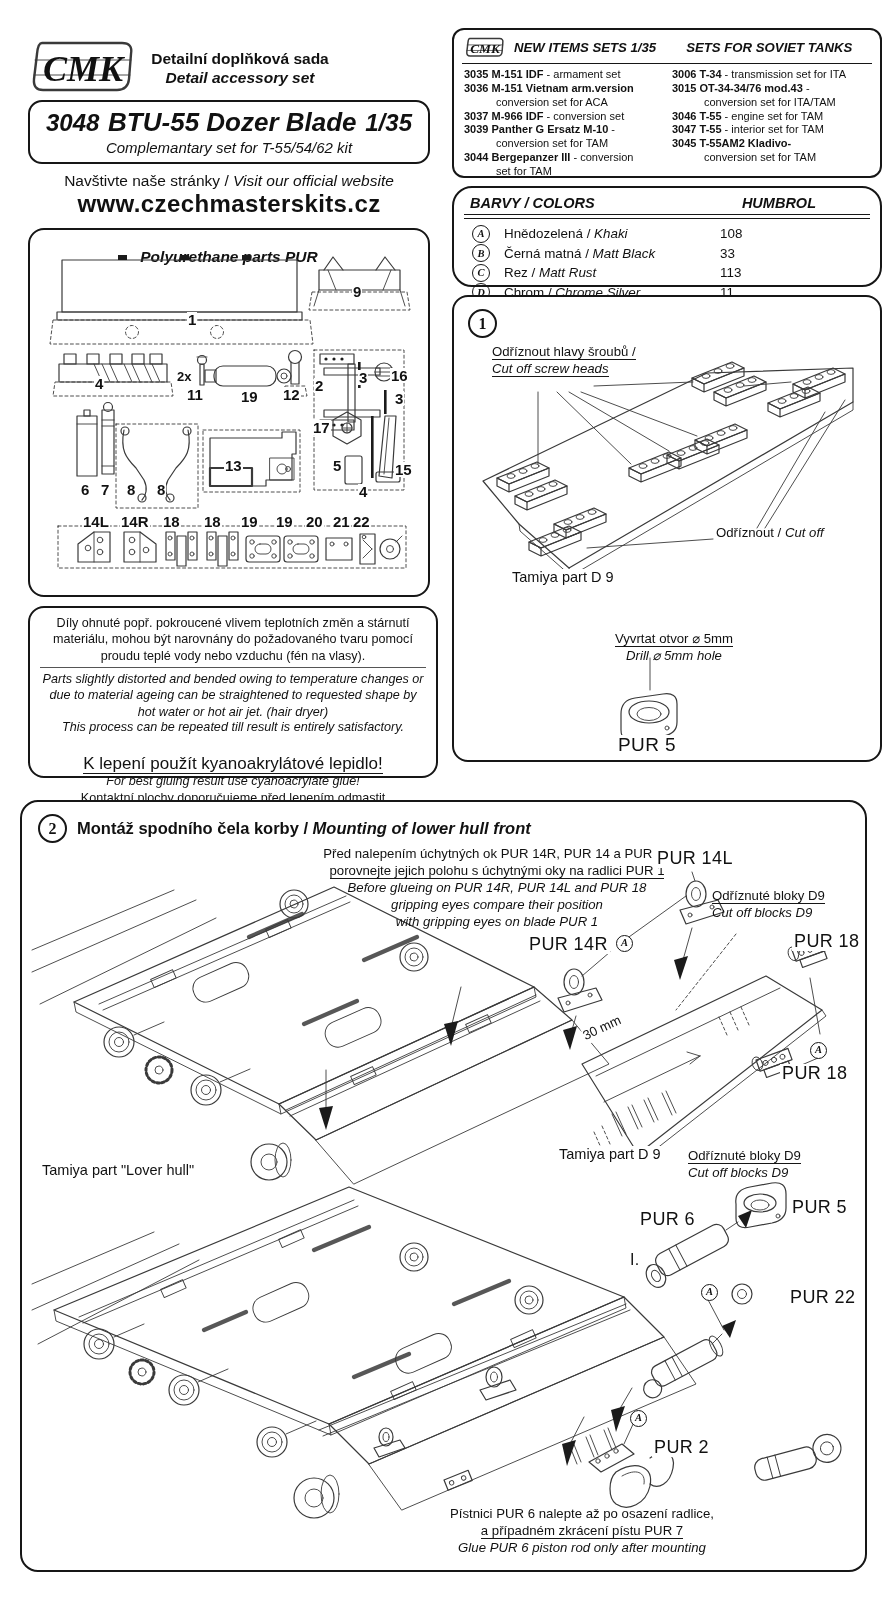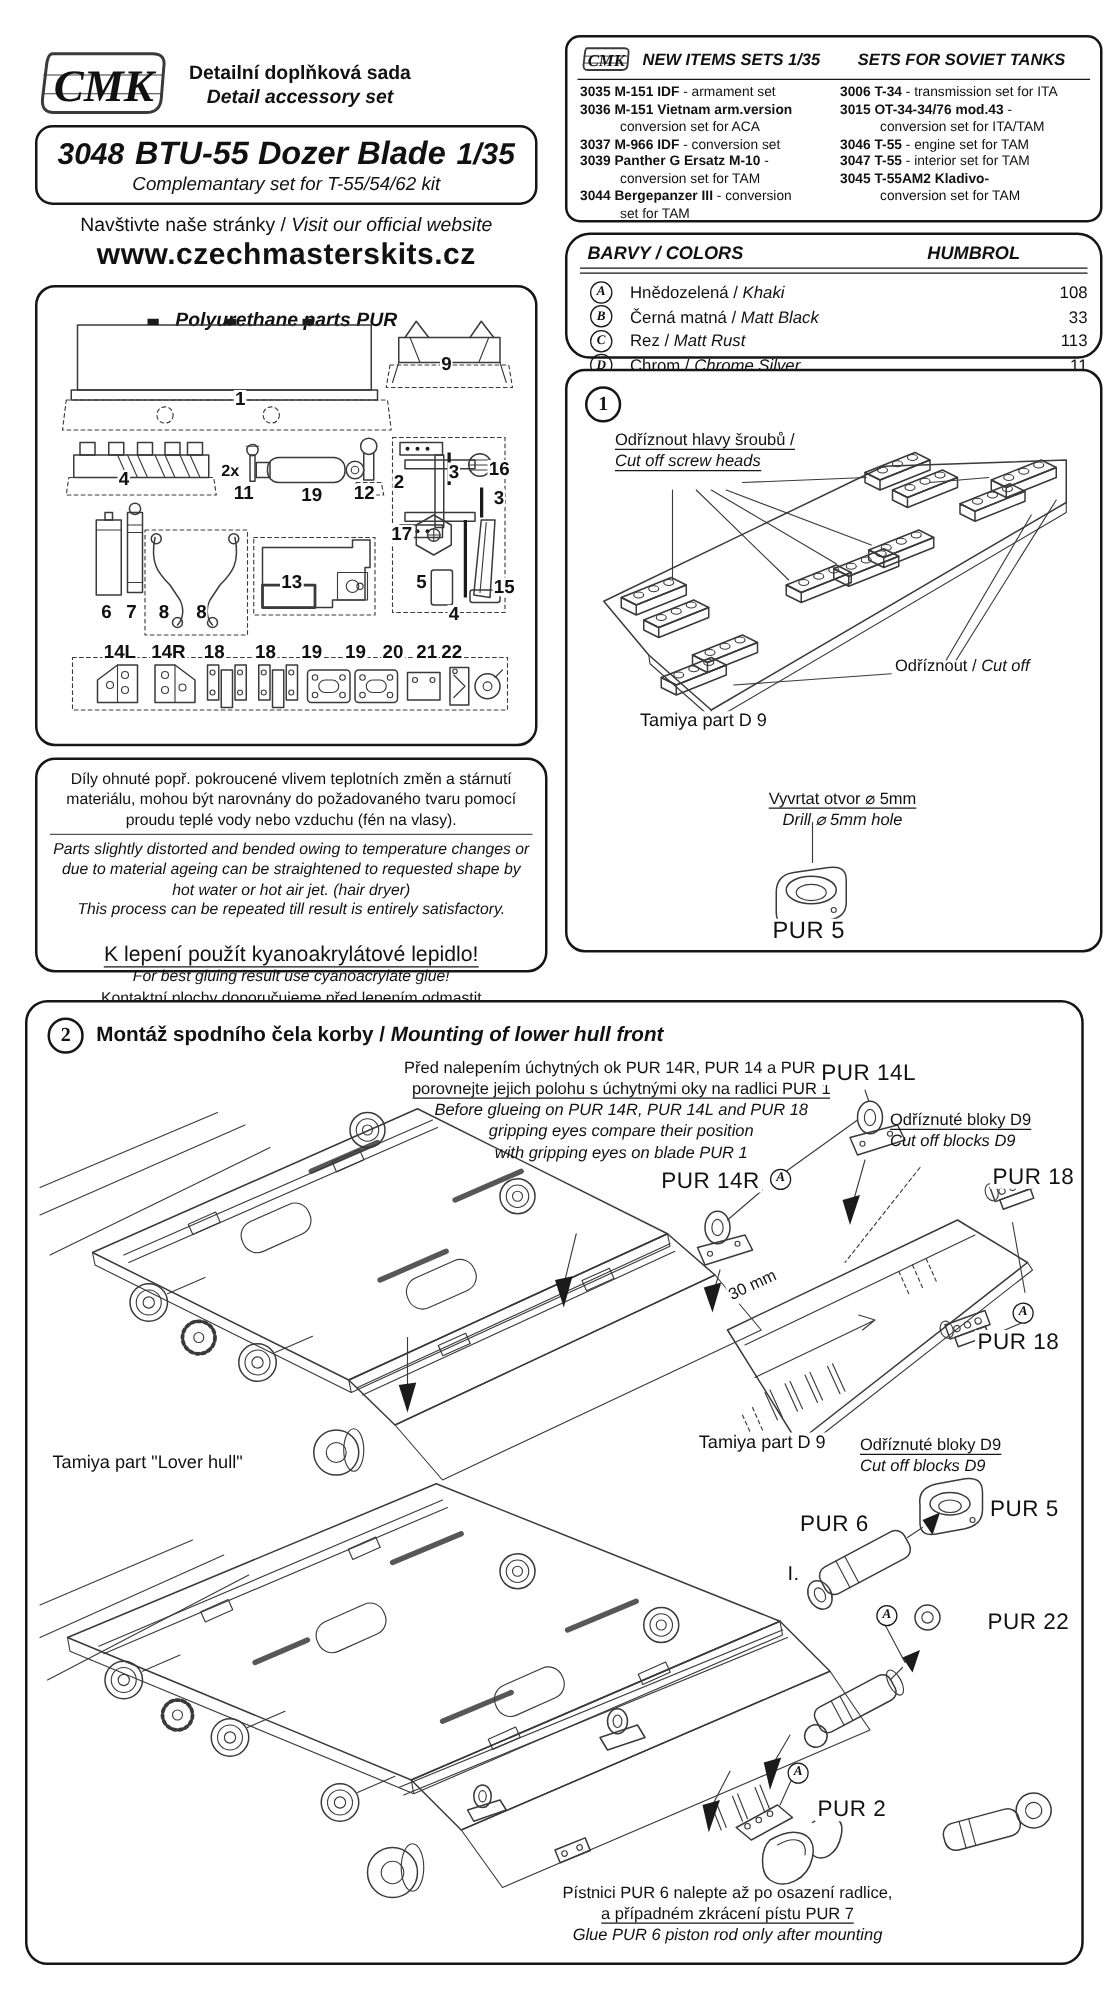--- a/index.html
+++ b/index.html
@@ -41,21 +41,21 @@
   .ni-col.left{width:202px}
   .ni-col.right{flex:1;padding-left:6px}
   .ni-line.ind{padding-left:32px}
   
   .col-head{display:flex;justify-content:space-between;padding:7px 16px 3px;font-size:14.5px}
   .col-rule{height:3px;border-top:1.6px solid #161616;border-bottom:1px solid #161616;margin:0 10px}
   .col-rows{padding:5px 10px 0}
   .color-row{display:flex;align-items:center;height:19.5px;font-size:13.4px}
   .color-row .badge{width:16px;height:16px;border:1.4px solid #161616;border-radius:50%;display:flex;align-items:center;justify-content:center;font-family:"Liberation Serif",serif;font-style:italic;font-weight:bold;font-size:10.5px;margin:0 14px 0 8px;flex:none}
   .color-row .nm{flex:1}
-  .color-row .val{width:150px;text-align:right}
+  .color-row .val{width:150px;text-align:left}
 </style>
 </head>
 <body>
 
 <div class="abs" style="left:30px;top:36px">
   <svg width="106" height="62" viewBox="0 0 106 62">
     <path class="ln" style="stroke-width:2.4" d="M12,7 H92 Q103,7 101,18 L99,43 Q98,54 87,54 H13 Q3,54 4,43 L7,18 Q8,7 12,7 Z"></path>
     <path class="ln2" d="M5,24 H101 M4,39 H100"></path>
     <text x="13" y="45" font-family="Liberation Serif,serif" font-size="36" font-weight="bold" font-style="italic" fill="#111">CMK</text>
   </svg>

